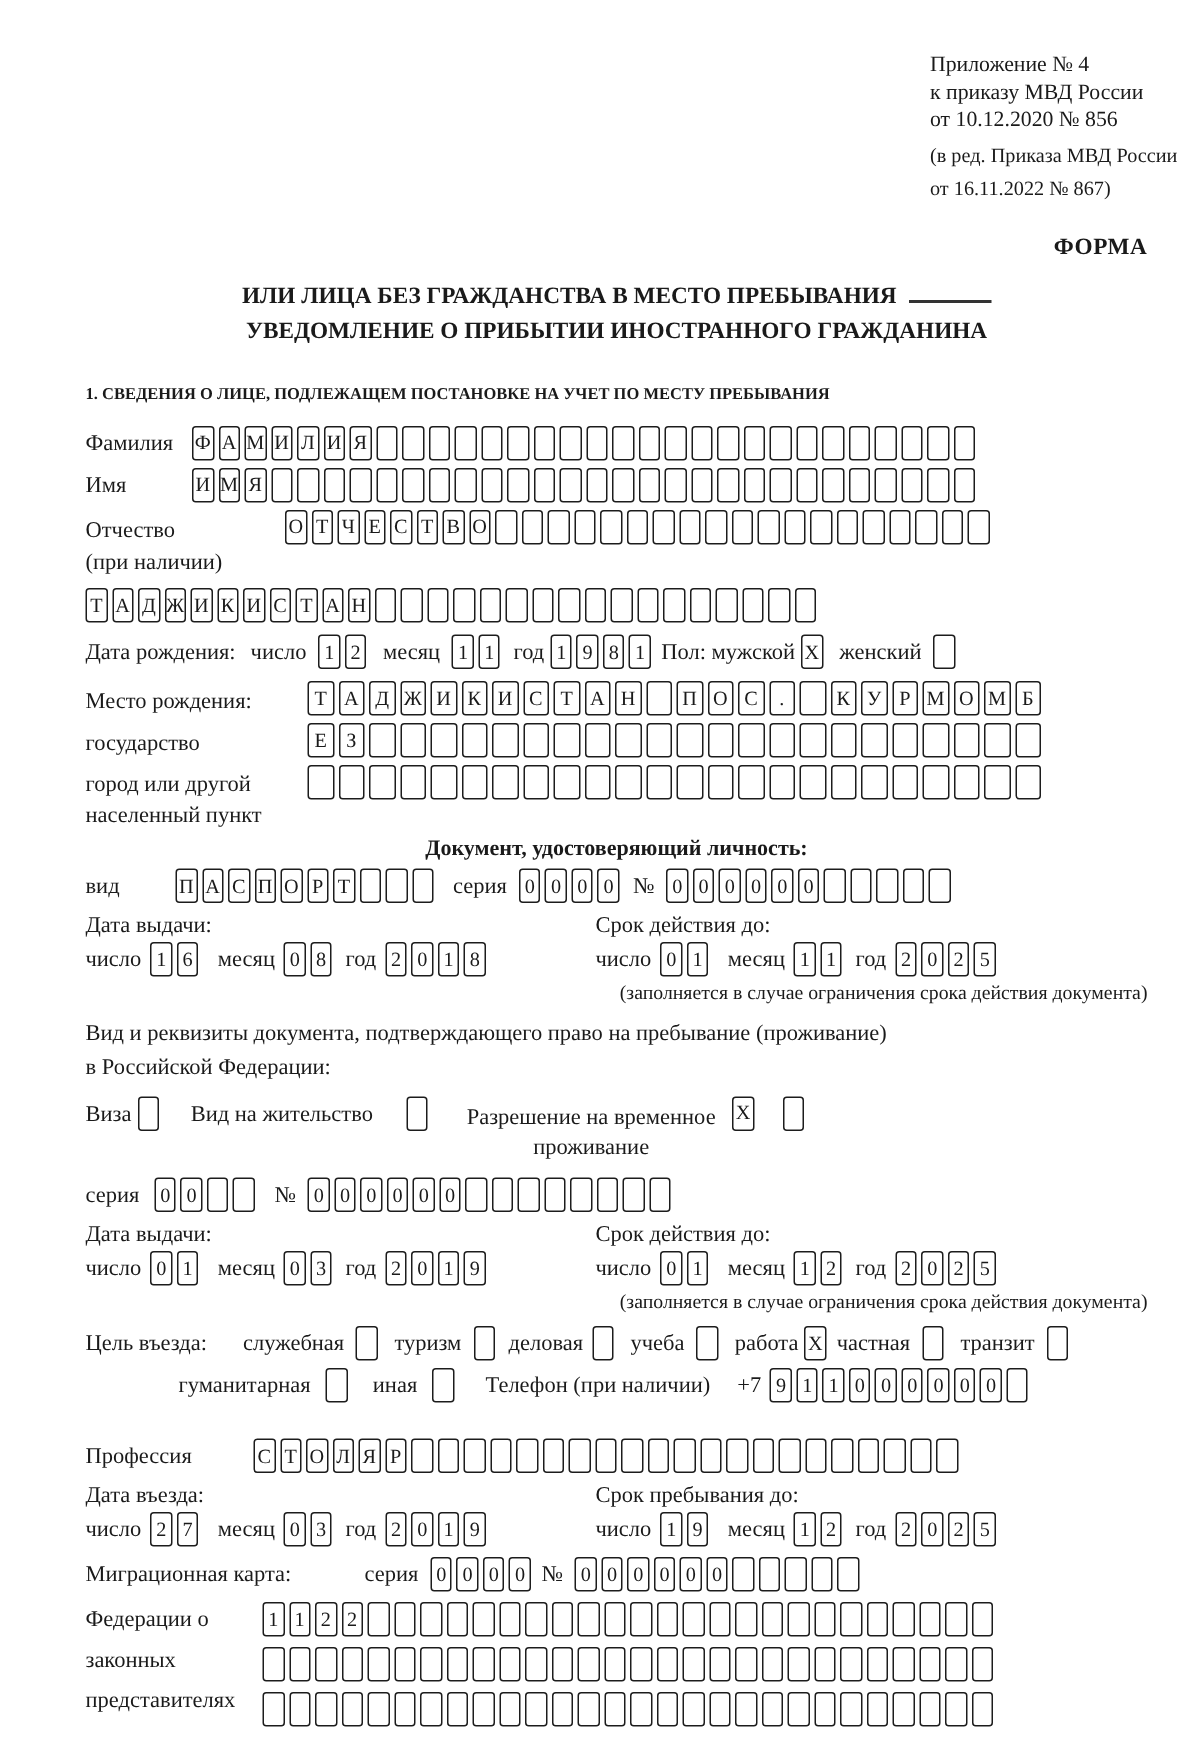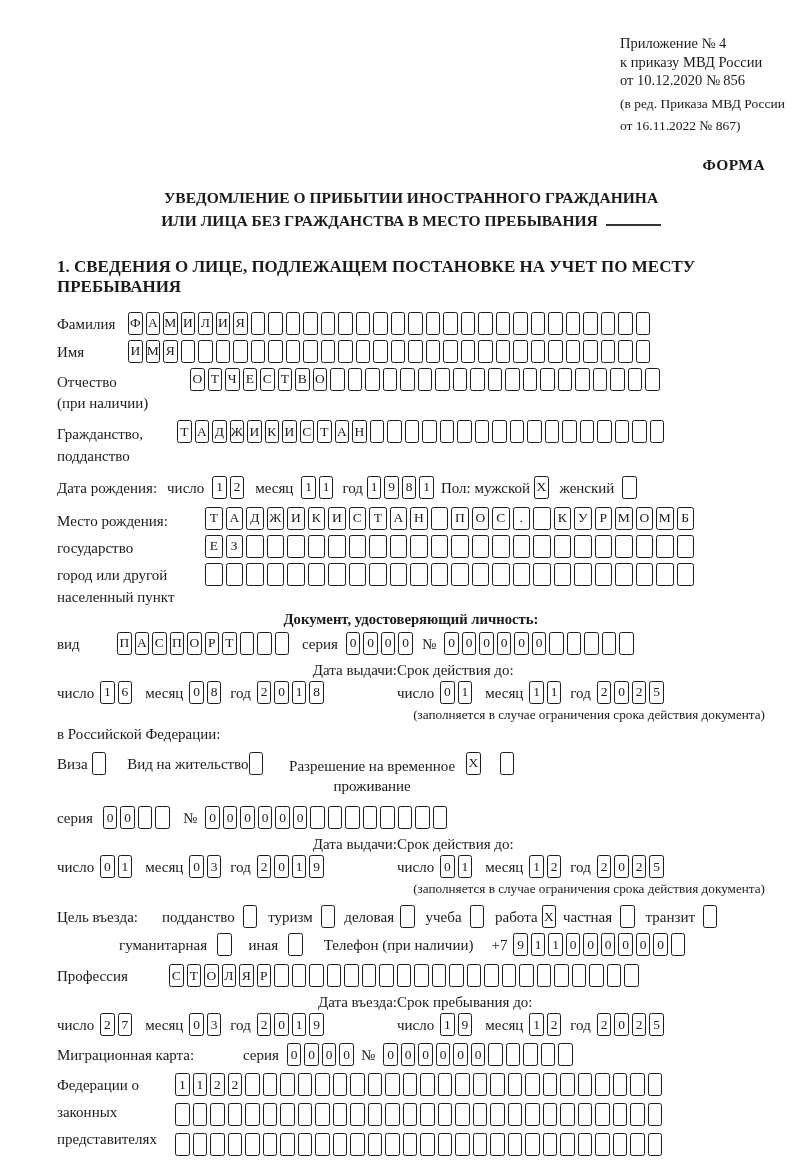--- a/index.html
+++ b/index.html
@@ -7,34 +7,34 @@
   body { width: 800px; font-family: "Liberation Serif", "DejaVu Serif", serif; color: #1a1a1a; }
   .page { width: 800px; height: 1163px; padding: 34px 35px 12px 57px; overflow: hidden; background: #fff; }
 
   .annex { margin-left: 563px; width: 210px; font-size: 14.5px; line-height: 1.28; }
   .annex .small { font-size: 13.5px; margin-top: 5px; }
   .forma { text-align: right; font-weight: bold; font-size: 15.5px; margin-top: 22px; letter-spacing: .4px; }
 
   .title { text-align: center; font-weight: bold; font-size: 15.5px; line-height: 1.5; margin-top: 12px; }
   .title-underline { display: inline-block; width: 55px; border-bottom: 2px solid #333; height: 13px; margin-left: 8px; }
 
-  .sec-head { font-weight: bold; font-size: 17px; margin-top: 24px; margin-bottom: 15px; }
+  .sec-head { font-weight: bold; font-size: 11px; margin-top: 24px; margin-bottom: 15px; }
 
   .row { display: flex; align-items: flex-start; margin-bottom: 5px; }
   .lbl { font-size: 15px; padding-top: 4px; flex: none; }
   .boxes { display: inline-flex; flex-wrap: nowrap; flex: none; }
   .cell { display: inline-flex; align-items: center; justify-content: center;
           width: 14.5px; height: 23px; border: 1.6px solid #1c1c1c; border-radius: 2.5px;
           margin-right: 3px; font-size: 13.5px; flex: none; background: #fff; }
   .boxes-wide .cell { width: 17.5px; }
 
   .date-pair { display: flex; margin-top: 7px; }
   .date-col-left { width: 340px; flex: none; }
   .date-col-right { flex: 1; }
-  .date-head { text-align: right; font-size: 15px; margin-bottom: 2px; }
+  .date-head { text-align: left; font-size: 15px; margin-bottom: 2px; }
   .date-col-right .date-head { text-align: left; }
   .date-line { display: flex; align-items: flex-start; }
   .date-line .lbl { padding-top: 4px; margin-right: 6px; }
   .note { font-size: 13.2px; text-align: right; margin-top: 3px; }
 
   .plain { font-size: 15px; line-height: 1.55; }
   .opts-row { display: flex; align-items: flex-start; margin-top: 6px; margin-bottom: 10px; }
   .opt { display: flex; align-items: flex-start; flex: none; }
   .opt .lbl { padding-top: 4px; }
   .opt-caption { font-size: 15px; text-align: center; line-height: 1.35; padding-top: 4px; }
@@ -50,22 +50,22 @@
   <div class="annex">
     <div>Приложение № 4</div>
     <div>к приказу МВД России</div>
     <div>от 10.12.2020 № 856</div>
     <div class="small">(в ред. Приказа МВД России</div>
     <div class="small">от 16.11.2022 № 867)</div>
   </div>
   <div class="forma">ФОРМА</div>
 
   <div class="title">
+    <div><span>ИЛИ ЛИЦА БЕЗ ГРАЖДАНСТВА В МЕСТО ПРЕБЫВАНИЯ</span><span class="title-underline"></span></div>
     <div>УВЕДОМЛЕНИЕ О ПРИБЫТИИ ИНОСТРАННОГО ГРАЖДАНИНА</div>
-    <div><span>ИЛИ ЛИЦА БЕЗ ГРАЖДАНСТВА В МЕСТО ПРЕБЫВАНИЯ</span><span class="title-underline"></span></div>
   </div>
 
   <div class="sec-head">1. СВЕДЕНИЯ О ЛИЦЕ, ПОДЛЕЖАЩЕМ ПОСТАНОВКЕ НА УЧЕТ ПО МЕСТУ ПРЕБЫВАНИЯ</div>
 
   <div class="row">
     <span class="lbl" style="width:71px">Фамилия</span>
     <span class="boxes">
         <span class="cell">Ф</span>
         <span class="cell">А</span>
         <span class="cell">М</span>
@@ -165,24 +165,20 @@
         <span class="cell"></span>
         <span class="cell"></span>
         <span class="cell"></span>
         <span class="cell"></span>
         <span class="cell"></span>
         <span class="cell"></span>
       </span>
   </div>
 
   <div class="row">
-    <span class="stack-lbl" style="width:120px;padding-top:4px">
-      <div>Гражданство,</div>
-      <div>подданство</div>
-    </span>
     <span class="boxes">
         <span class="cell">Т</span>
         <span class="cell">А</span>
         <span class="cell">Д</span>
         <span class="cell">Ж</span>
         <span class="cell">И</span>
         <span class="cell">К</span>
         <span class="cell">И</span>
         <span class="cell">С</span>
         <span class="cell">Т</span>
@@ -406,31 +402,32 @@
             <span class="cell">2</span>
             <span class="cell">0</span>
             <span class="cell">2</span>
             <span class="cell">5</span>
           </span>
       </div>
       <div class="note">(заполняется в случае ограничения срока действия документа)</div>
     </div>
   </div>
 
+  <div class="plain" style="margin-top:8px">Вид и реквизиты документа, подтверждающего право на пребывание (проживание)</div>
   <div class="plain">в Российской Федерации:</div>
 
   <div class="opts-row">
     <span class="opt">
       <span class="lbl" style="margin-right:4px">Виза</span>
       <span class="boxes">
           <span class="cell"></span>
         </span>
     </span>
     <span class="opt" style="margin-left:18px">
-      <span class="lbl" style="">Вид на жительство</span>
+      <span class="lbl" style="margin-right:22px">Вид на жительство</span>
       <span class="boxes">
           <span class="cell"></span>
         </span>
     </span>
     <span class="opt" style="margin-left:20px">
       <span class="opt-caption" style="width:172px;margin-right:8px">Разрешение на временное проживание</span>
       <span class="boxes">
           <span class="cell">X</span>
         </span>
     </span>
@@ -512,21 +509,21 @@
             <span class="cell">5</span>
           </span>
       </div>
       <div class="note">(заполняется в случае ограничения срока действия документа)</div>
     </div>
   </div>
 
   <div class="row" style="margin-top:8px">
     <span class="lbl" style="margin-right:24px">Цель въезда:</span>
     <span class="inline-item">
-      <span class="lbl" style="margin-right:8px">подданство</span>
+      <span class="lbl" style="margin-right:8px">служебная</span>
       <span class="boxes">
           <span class="cell"></span>
         </span>
     </span>
     <span class="inline-item" style="margin-left:8px">
       <span class="lbl" style="margin-right:8px">туризм</span>
       <span class="boxes">
           <span class="cell"></span>
         </span>
     </span>
@@ -584,21 +581,21 @@
         <span class="cell">0</span>
         <span class="cell">0</span>
         <span class="cell">0</span>
         <span class="cell">0</span>
         <span class="cell">0</span>
         <span class="cell">0</span>
         <span class="cell"></span>
       </span>
   </div>
 
-  <div class="row" style="margin-top:8px">
+  <div class="row" style="margin-top:24px">
     <span class="lbl" style="width:112px">Профессия</span>
     <span class="boxes">
         <span class="cell">С</span>
         <span class="cell">Т</span>
         <span class="cell">О</span>
         <span class="cell">Л</span>
         <span class="cell">Я</span>
         <span class="cell">Р</span>
         <span class="cell"></span>
         <span class="cell"></span>

